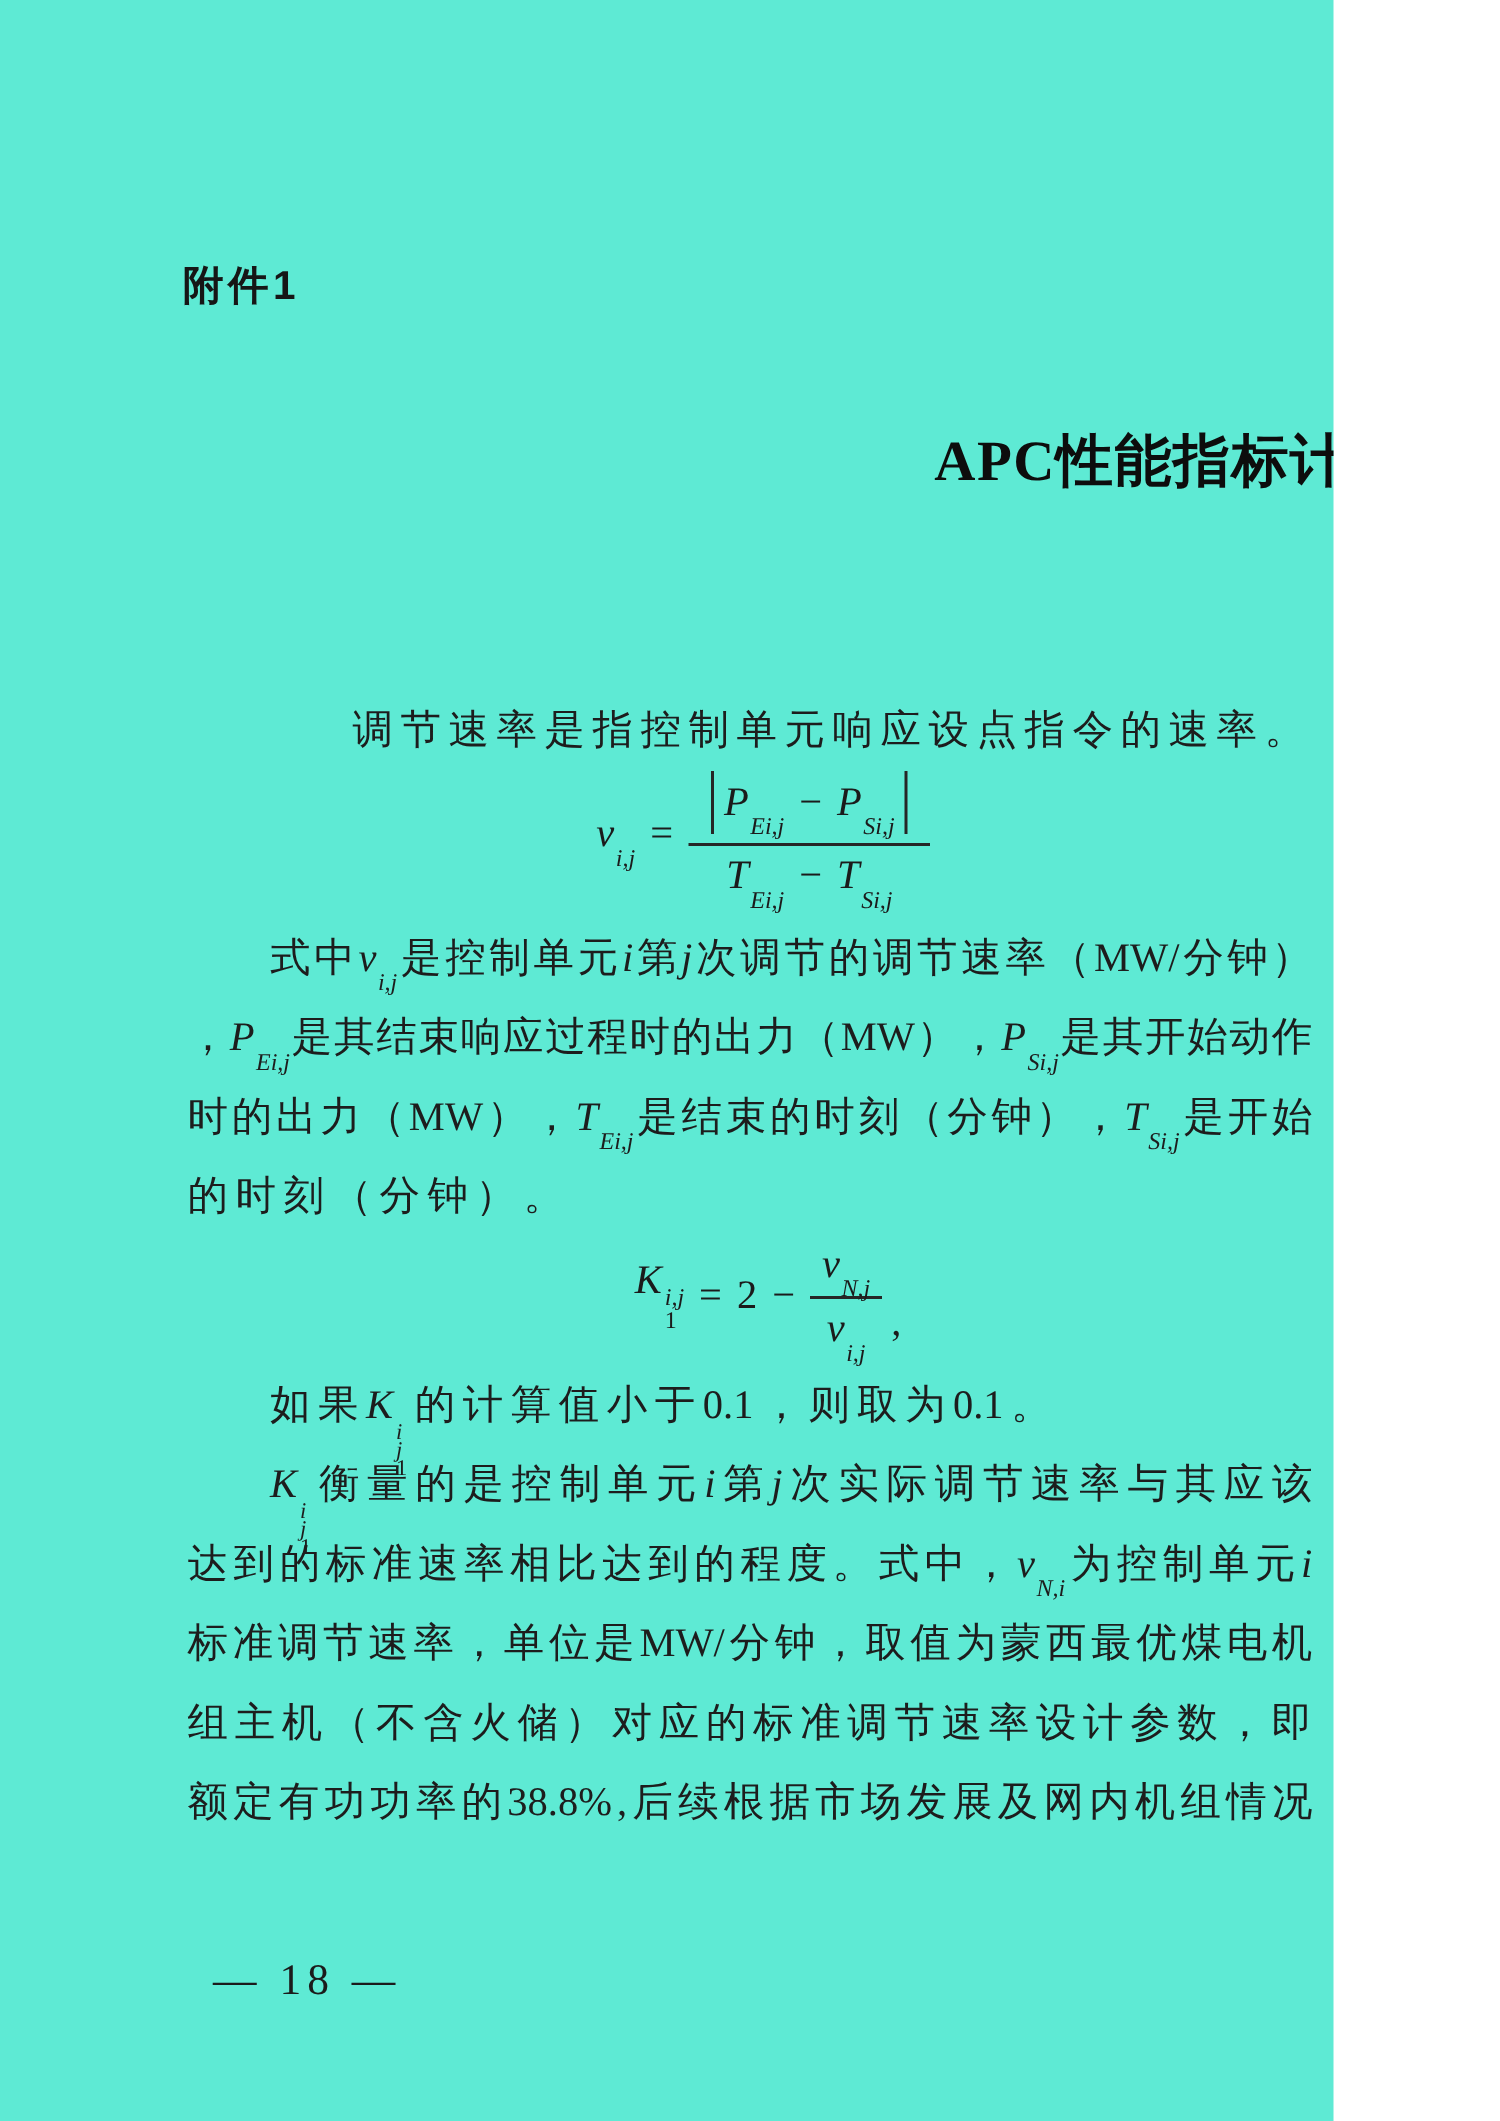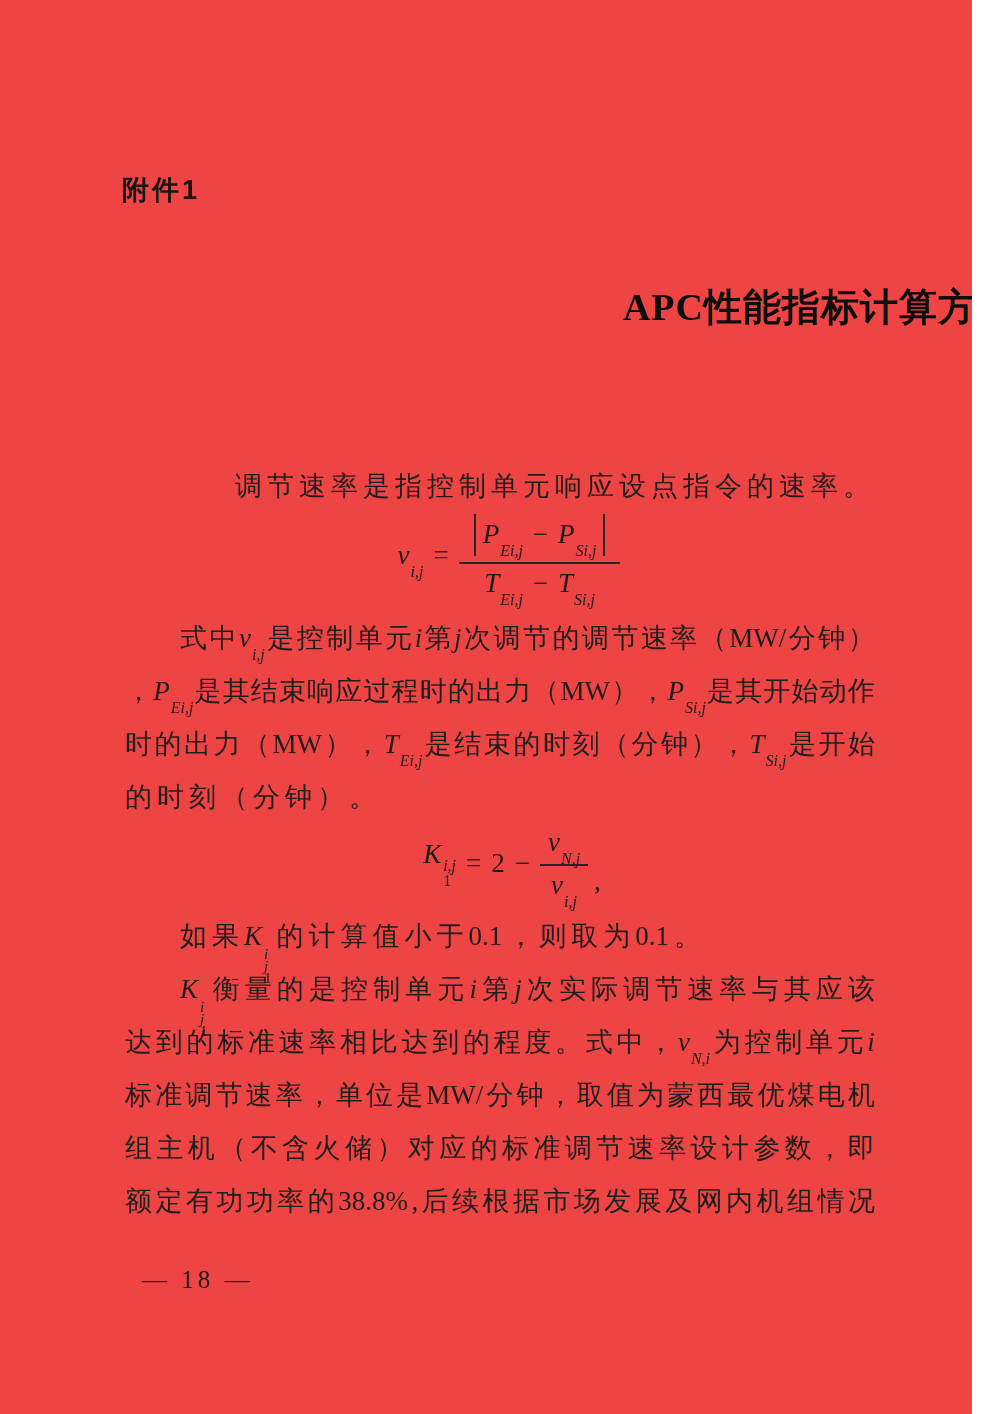--- a/index.html
+++ b/index.html
@@ -1,16 +1,16 @@
 <!DOCTYPE html>
 <html><head>
 <meta charset="utf-8">
 <style>
   html,body{margin:0;padding:0;background:#ffffff;}
-  .page{position:relative;width:972px;height:1414px;background:#ef4444;overflow:hidden;
+  .page{position:relative;width:889px;height:1414px;background:#5eead4;overflow:hidden;
         font-family:"Liberation Serif","DejaVu Serif",serif;color:#1d1d1d;}
 
   .attachment{position:absolute;left:122px;top:172px;font-family:"Liberation Sans","DejaVu Sans",sans-serif;
         font-weight:600;font-size:27px;letter-spacing:3px;color:#161616;}
 
   .doc-title{position:absolute;left:16px;top:282px;width:1000px;margin:0;text-align:right;
         font-size:38px;font-weight:bold;letter-spacing:1px;color:#0d0d0d;
         font-family:"Liberation Serif","DejaVu Serif",serif;}
 
   .section-heading{position:absolute;left:180px;top:408px;margin:0;
@@ -47,21 +47,21 @@
   .frac .num{display:flex;align-items:center;border-bottom:2px solid #262626;padding:2px 8px 6px;}
   .frac .den{display:flex;align-items:center;padding-top:4px;}
   .vbar{display:inline-block;width:2px;height:42px;background:#262626;margin:0 7px;}
   .supsub{display:inline-flex;flex-direction:column;align-items:flex-start;font-size:16px;
         line-height:15px;vertical-align:-8px;margin-left:2px;}
   .supsub .sup{font-style:italic;}
   .supsub .sb{font-style:normal;}
   .const{font-style:normal;}
   .comma{margin-left:6px;transform:translateY(18px);}
 
-  .page-footer{position:absolute;left:142px;top:1266px;font-size:25px;letter-spacing:4px;color:#1b1b1b;}
+  .page-footer{position:absolute;left:142px;top:1304px;font-size:29px;letter-spacing:4px;color:#1b1b1b;}
 </style>
 </head>
 <body>
 
 <div class="page">
 
   <div class="attachment">附件1</div>
 
   <h1 class="doc-title">APC性能指标计算方法</h1>
 

